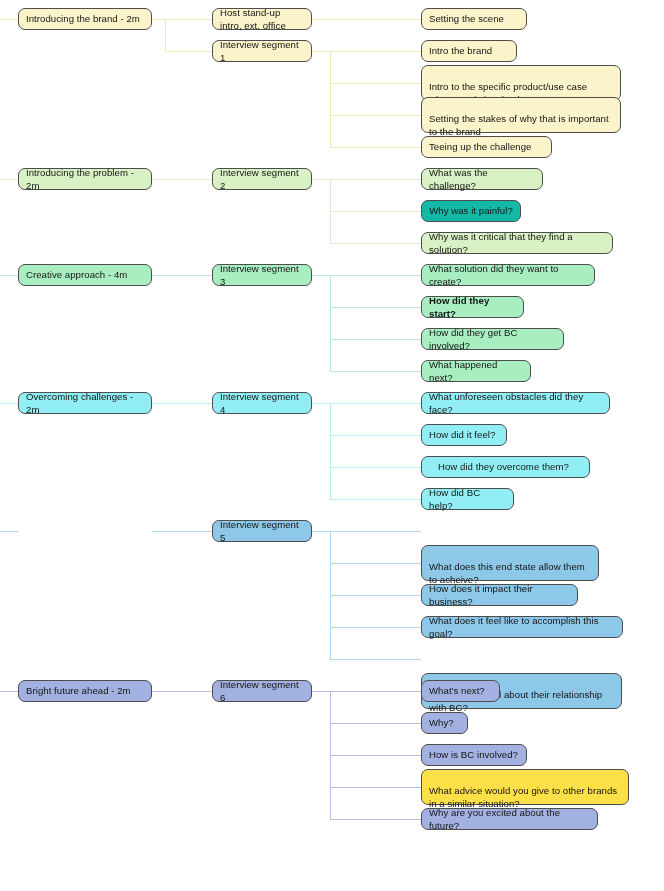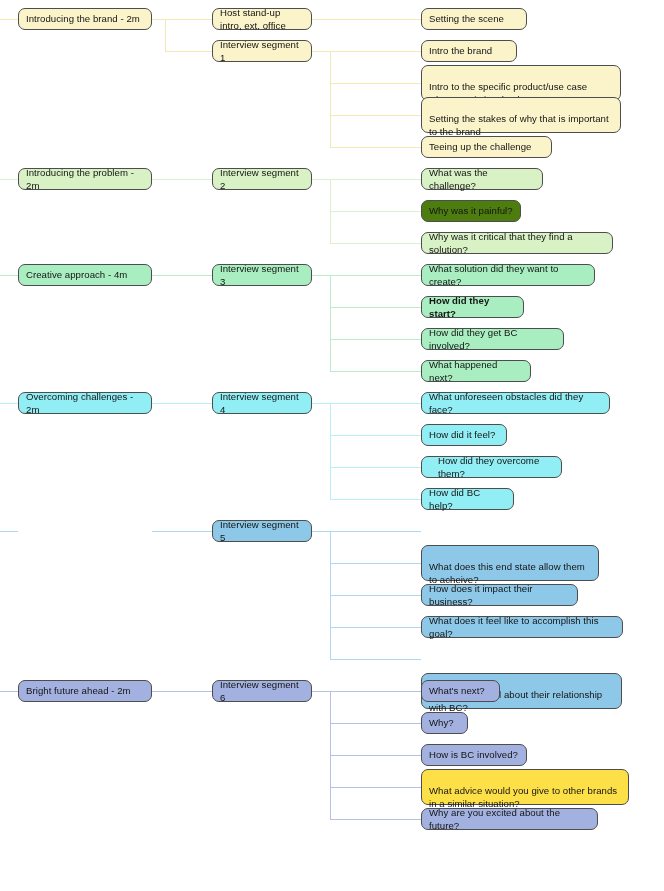--- a/index.html
+++ b/index.html
@@ -97,21 +97,21 @@
     <div class="node" style="left: 212px; top: 168px; width: 100px; height: 22px; background: rgb(217, 242, 197); border-color: rgb(77, 77, 77);">
       <span>Interview segment 2</span>
     </div>
     <div class="conn h" style="left: 312px; top: 179px; width: 18px; background: rgb(220, 240, 203);"></div>
     <div class="conn v" style="left: 330px; top: 179px; height: 64px; background: rgb(220, 240, 203);"></div>
     <div class="conn h" style="left: 330px; top: 179px; width: 91px; background: rgb(220, 240, 203);"></div>
     <div class="node" style="left: 421px; top: 168px; width: 122px; height: 22px; background: rgb(217, 242, 197); border-color: rgb(77, 77, 77);">
       <span>What was the challenge?</span>
     </div>
     <div class="conn h" style="left: 330px; top: 211px; width: 91px; background: rgb(220, 240, 203);"></div>
-    <div class="node" style="left: 421px; top: 200px; width: 100px; height: 22px; background: #4d7c0f; border-color: rgb(77, 77, 77);">
+    <div class="node" style="left: 421px; top: 200px; width: 100px; height: 22px; background: #14b8a6; border-color: rgb(77, 77, 77); text-align: center;">
       <span>Why was it painful?</span>
     </div>
     <div class="conn h" style="left: 330px; top: 243px; width: 91px; background: rgb(220, 240, 203);"></div>
     <div class="node" style="left: 421px; top: 232px; width: 192px; height: 22px; background: rgb(217, 242, 197); border-color: rgb(77, 77, 77);">
       <span>Why was it critical that they find a solution?</span>
     </div>
     <div class="conn h" style="left: 0px; top: 275px; width: 18px; background: rgb(185, 236, 202);"></div>
     <div class="node" style="left: 18px; top: 264px; width: 134px; height: 22px; background: rgb(169, 238, 192); border-color: rgb(77, 77, 77);">
       <span>Creative approach - 4m</span>
     </div>
@@ -151,21 +151,21 @@
     <div class="conn v" style="left: 330px; top: 403px; height: 96px; background: rgb(183, 240, 245);"></div>
     <div class="conn h" style="left: 330px; top: 403px; width: 91px; background: rgb(183, 240, 245);"></div>
     <div class="node" style="left: 421px; top: 392px; width: 189px; height: 22px; background: rgb(145, 238, 244); border-color: rgb(77, 77, 77);">
       <span>What unforeseen obstacles did they face?</span>
     </div>
     <div class="conn h" style="left: 330px; top: 435px; width: 91px; background: rgb(183, 240, 245);"></div>
     <div class="node" style="left: 421px; top: 424px; width: 86px; height: 22px; background: rgb(145, 238, 244); border-color: rgb(77, 77, 77);">
       <span>How did it feel?</span>
     </div>
     <div class="conn h" style="left: 330px; top: 467px; width: 91px; background: rgb(183, 240, 245);"></div>
-    <div class="node" style="left: 421px; top: 456px; width: 141px; height: 22px; background: rgb(145, 238, 244); border-color: rgb(77, 77, 77); padding-left: 16px;">
+    <div class="node" style="left: 421px; top: 456px; width: 169px; height: 22px; background: rgb(145, 238, 244); border-color: rgb(77, 77, 77); padding-left: 16px;">
       <span>How did they overcome them?</span>
     </div>
     <div class="conn h" style="left: 330px; top: 499px; width: 91px; background: rgb(183, 240, 245);"></div>
     <div class="node" style="left: 421px; top: 488px; width: 93px; height: 22px; background: rgb(145, 238, 244); border-color: rgb(77, 77, 77);">
       <span>How did BC help?</span>
     </div>
     <div class="conn h" style="left: 0px; top: 531px; width: 18px; background: rgb(174, 217, 238);"></div>
     <div class="conn h" style="left: 152px; top: 531px; width: 13px; background: rgb(174, 217, 238);"></div>
     <div class="conn h" style="left: 165px; top: 531px; width: 47px; background: rgb(174, 217, 238);"></div>
     <div class="node" style="left: 212px; top: 520px; width: 100px; height: 22px; background: rgb(142, 200, 232); border-color: rgb(77, 77, 77);">

